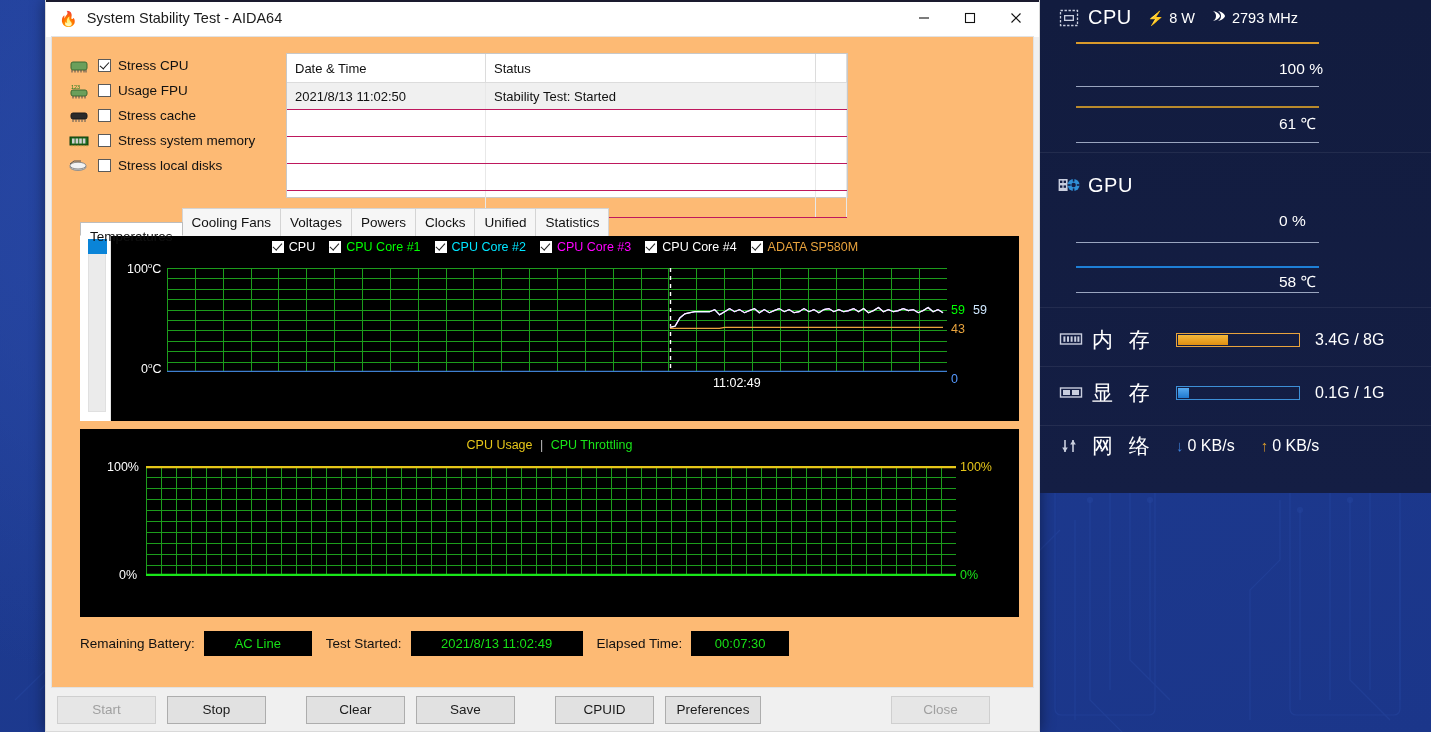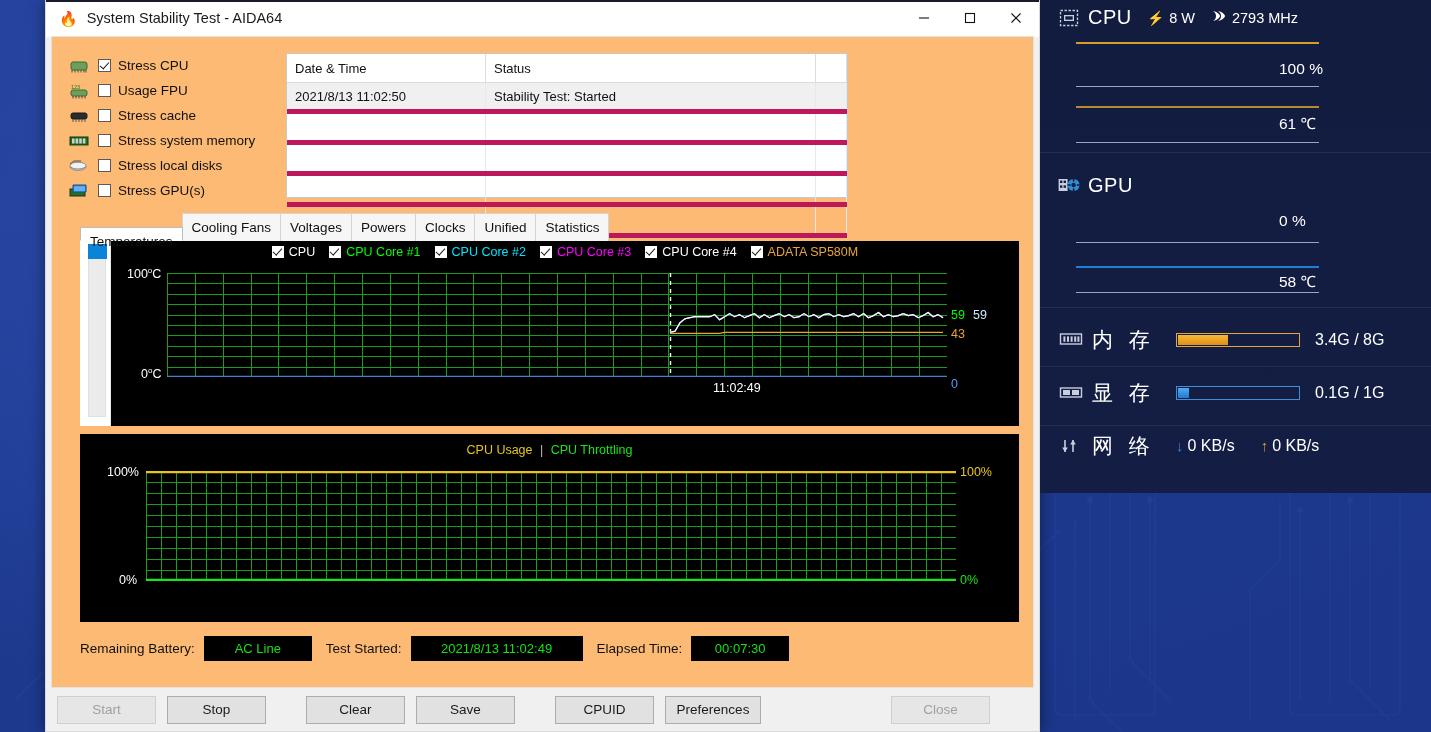--- a/index.html
+++ b/index.html
@@ -61,21 +61,21 @@
     width:562px;height:145px;border:1px solid #c8c8c8;box-sizing:border-box;
     font-size:13px;color:#111;background:#fff;margin-left:6px;
   }
   #logtable table{border-collapse:collapse;width:100%;table-layout:fixed;}
   #logtable th{
     font-weight:normal;text-align:left;padding:3px 0 3px 8px;height:22px;
     border-right:1px solid #dcdcdc;border-bottom:1px solid #dcdcdc;background:#fff;font-size:13px;
   }
   #logtable td{
     padding:2px 0 2px 8px;height:22px;border-right:1px solid #e8e8e8;
-    border-bottom:5px solid #be185d;font-size:13px;overflow:hidden;white-space:nowrap;
+    border-bottom:1px solid #be185d;font-size:13px;overflow:hidden;white-space:nowrap;
   }
   #logtable tr.filled td{background:#f0f0f0;}
   .col-dt{width:190px;}
   .col-st{width:auto;}
   .col-x{width:22px;}
 
   
   #tabs{display:flex;margin:10px 0 0 28px;align-items:flex-end;}
   .tab{
     font-size:13.5px;color:#111;padding:5px 9px 6px 9px;
@@ -322,31 +322,20 @@
             <svg width="22" height="14" viewBox="0 0 22 14">
                 <ellipse cx="10" cy="8" rx="8" ry="3.4" fill="#d8d8d8" stroke="#8a8a8a"></ellipse>
                 <ellipse cx="10" cy="6.6" rx="8" ry="3.4" fill="#f2f2f2" stroke="#8a8a8a"></ellipse>
                 <path d="M2 5 L6 2 L13 2" stroke="#555" fill="none"></path>
               </svg>
           </span>
           <span class="cb"></span>
           <span class="slabel">Stress local disks</span>
         </div>
 
-        <div class="srow">
-          <span class="sicon">
-            <svg width="22" height="15" viewBox="0 0 22 15">
-                <rect x="2" y="6" width="15" height="7" fill="#2b6b2b" stroke="#143a14"></rect>
-                <path d="M5 2 L18 2 L18 9 L5 9 Z" fill="#2f7fd6" stroke="#14518f"></path>
-                <rect x="6" y="3.2" width="11" height="5" fill="#63b2ee"></rect>
-              </svg>
-          </span>
-          <span class="cb"></span>
-          <span class="slabel">Stress GPU(s)</span>
-        </div>
       </div>
 
       <div id="logtable">
         <table>
           <thead>
             <tr>
               <th class="col-dt">Date &amp; Time</th>
               <th class="col-st">Status</th>
               <th class="col-x"></th>
             </tr>

